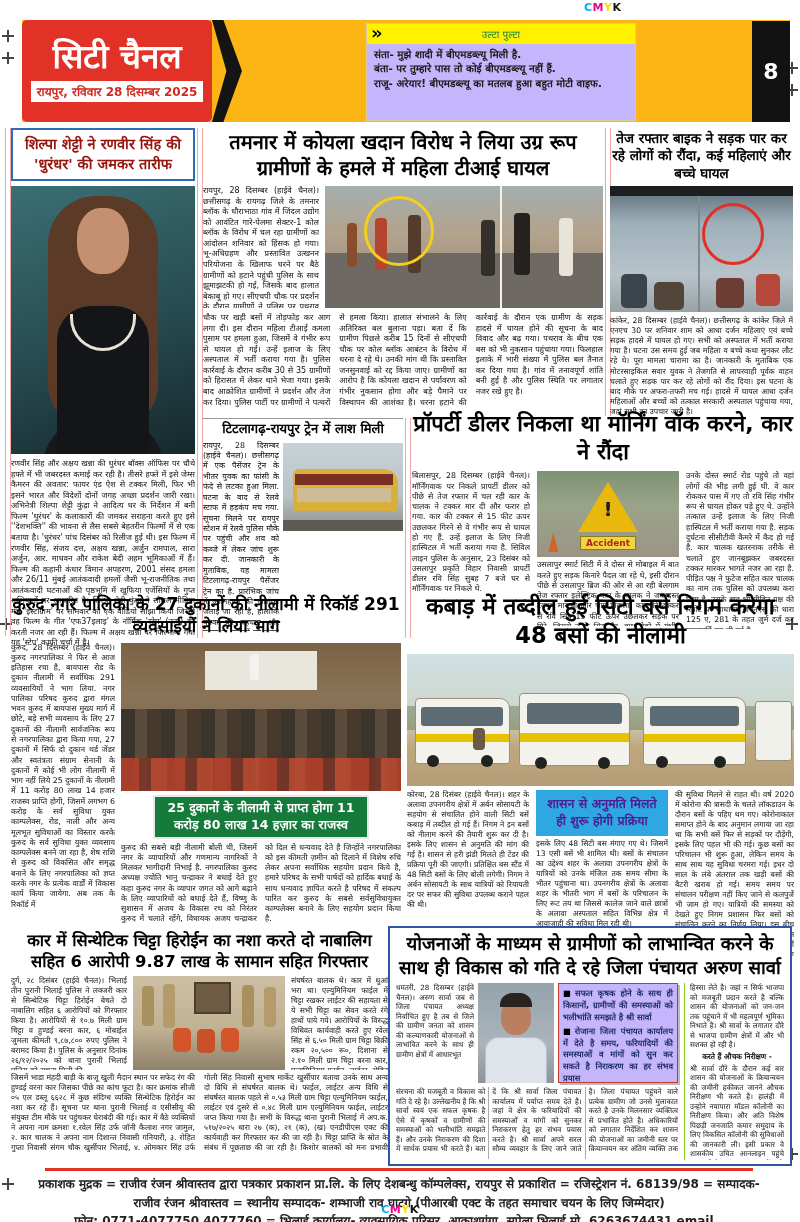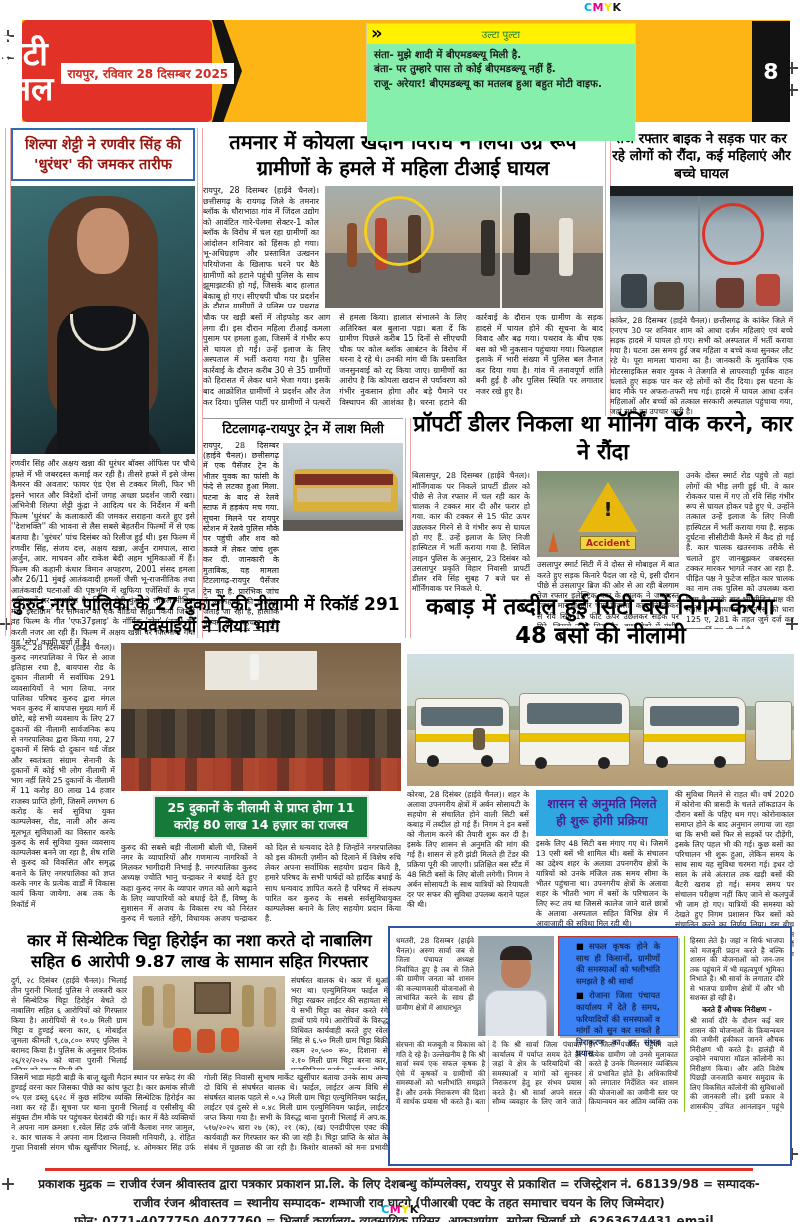--- a/index.html
+++ b/index.html
@@ -9,31 +9,31 @@
   .bt{font-size:8px;line-height:1.32;text-align:justify;overflow:hidden}
   .hl{font-weight:bold;color:#000;text-align:center;line-height:1.28}
   .photo{position:relative;overflow:hidden;background:#b9b2a6}
   .prule{position:absolute;width:4px;border-left:1.5px solid #F2A6A6;border-right:1.5px solid #F2A6A6}
   .cmark{position:absolute;width:12px;height:12px}
   .cmark:before{content:"";position:absolute;left:0;top:5px;width:12px;height:1.5px;background:#444}
   .cmark:after{content:"";position:absolute;left:5px;top:0;width:1.5px;height:12px;background:#444}
   
   #yellowband{left:22px;top:20px;width:768px;height:102px;background:#FDB515}
   #masthead{left:22px;top:20px;width:190px;height:102px;background:#E23127;border-radius:5px;
-            display:flex;flex-direction:row;align-items:center;justify-content:center;z-index:3}
+            display:flex;flex-direction:column;align-items:center;justify-content:center;z-index:3}
   #masthead .t{color:#fff;font-weight:bold;font-size:33px;line-height:1.05;margin-top:2px}
   #masthead .d{background:#fff;color:#D12A20;font-weight:bold;font-size:12px;
                margin:7px 8px 2px;padding:2px 6px;white-space:nowrap}
   #chev{left:212px;top:20px;width:30px;height:102px;background:#141414;
         clip-path:polygon(0 0,38% 0,100% 50%,38% 100%,0 100%,48% 50%);z-index:2}
   #jokebox{left:366px;top:23px;width:268px;height:96px;z-index:4;border:1px solid #d8cf9a}
   #jokehead{background:#FFF100;height:20px;display:flex;align-items:center;justify-content:center;position:relative}
   #jokehead .jt{color:#15803d;font-weight:normal;font-size:10px}
   #jokehead .arr{position:absolute;left:4px;top:-2px;color:#000;font-weight:bold;font-size:18px}
-  #jokebody{background:#86efac;height:97px;padding:3px 7px;box-sizing:border-box;
+  #jokebody{background:#c4b5fd;height:76px;padding:3px 7px;box-sizing:border-box;
             font-size:10.3px;font-weight:600;line-height:1.4;color:#1a1a1a}
   #pagenum{left:752px;top:21px;width:38px;height:101px;background:#121212;color:#fff;
            display:flex;align-items:center;justify-content:center;font-size:22px;font-weight:bold;z-index:4}
   .cmyk{font-weight:bold;font-size:11px;letter-spacing:.5px}
   .cmyk .c{color:#00AEEF}.cmyk .m{color:#EC008C}.cmyk .y{color:#F5E400}.cmyk .k{color:#111}
   
   #a-shilpa{left:11px;top:128px;width:184px;height:508px}
   #a-shilpa .hbox{border:2px solid #2E6DB4;color:#96150F;font-size:14.5px;font-weight:bold;
                   text-align:center;padding:5px 2px;line-height:1.35}
   #a-tamnar{left:203px;top:130px;width:400px;height:284px}
@@ -51,22 +51,22 @@
   #a-drugs{left:11px;top:930px;width:377px;height:232px}
   #a-drugs .h{font-size:16.5px}
   #a-yojna{left:388px;top:926px;width:404px;height:240px;border:2px solid #2F55A4;
            padding:4px 6px;box-sizing:border-box;background:#fff}
   #a-yojna .h{font-size:18.5px}
   .greenbox{background:#157A3A;color:#fff;font-weight:bold;font-size:12.5px;text-align:center;
             display:flex;align-items:center;justify-content:center;padding:3px 8px;box-sizing:border-box;
             border:2px solid #e8e8e8;line-height:1.35}
   .bluebox{background:#2FA7E0;color:#4c1d95;font-weight:bold;font-size:12.5px;text-align:center;
            display:flex;align-items:center;justify-content:center;padding:3px 6px;box-sizing:border-box;line-height:1.35}
-  .bulletbox{background:#3b82f6;border:1.5px solid #C0392B;box-shadow:2px 2px 0 #bbb;
-             padding:4px 17px;box-sizing:border-box;font-size:8.3px;font-weight:bold;color:#1A2C5B;line-height:1.4;text-align:justify}
+  .bulletbox{background:#c4b5fd;border:1.5px solid #C0392B;box-shadow:2px 2px 0 #bbb;
+             padding:4px 4px;box-sizing:border-box;font-size:8.3px;font-weight:bold;color:#1A2C5B;line-height:1.4;text-align:justify}
   .bulletbox .bi{color:#000;margin-right:2px}
   .subhead{font-weight:bold}
   
   .ring{position:absolute;border-radius:50%}
   .busrow .bus{position:absolute;background:#f4f2ec;border:1px solid #9a917d;border-radius:4px 10px 3px 3px}
   .bus .win{position:absolute;left:6%;top:12%;width:88%;height:30%;background:#5d6b73;border-radius:3px}
   .bus .stripe{position:absolute;left:0;top:55%;width:100%;height:12%;background:#E8C200}
   .bus .wheel{position:absolute;bottom:-4px;width:12px;height:12px;background:#222;border-radius:50%}
   
   #footline{left:45px;top:1168px;width:708px;height:3px;background:#E23127}
@@ -250,20 +250,21 @@
       <div style="position:absolute;left:42%;top:56%;width:18px;height:24px;background:#c8502a;border-radius:5px"></div>
       <div style="position:absolute;left:58%;top:55%;width:18px;height:24px;background:#d4552a;border-radius:5px"></div>
       <div style="position:absolute;left:40%;top:6%;width:22%;height:30%;background:#6f5b43;border:2px solid #4c3d2c"></div>
     </div>
     <div class="bt" style="flex:1;font-size:7.6px">संघर्षरत बालक थे। कार में धुआं भरा था। एल्युमिनियम फाईल में चिट्टा रखकर लाईटर की सहायता से ये सभी चिट्टा का सेवन करते रंगे हाथों पाये गये। आरोपियों के विरुद्ध विधिवत कार्यवाही करते हुए रवेल सिंह से ६.५० मिली ग्राम चिट्टा बिक्री रकम २०,५०० रू०, दिशाना से २.१० मिली ग्राम चिट्टा बरना कार, एल्युमिनियम फाईल, लाईटर, रोहित गुप्ता से ०.५८ मिली ग्राम चिट्टा एल्युमिनियम फाईल, लाईटर, ओमकार सिंह उर्फ गोली से ०.५१ मिली ग्राम चिट्टाएल्युमिनियम</div>
   </div>
   <div class="bt" style="margin-top:3px;column-count:2;column-gap:9px;font-size:7.6px;height:84px">जिसमें भाडा मंहदी बाड़ी के बाजू खुली मैदान स्थान पर सफेद रंग की हुण्डई वरना कार जिसका पीछे का कांच फूटा है। कार क्रमांक सीजी ०५ एल डब्लू ६६२८ में कुछ संदिग्ध व्यक्ति सिन्थेटिक हिरोईन का नशा कर रहे हैं। सूचना पर थाना पुरानी भिलाई व एसीसीयू की संयुक्त टीम मौके पर पहुंचकर घेराबंदी की गई। कार में बैठे व्यक्तियों ने अपना नाम क्रमशः १.रवेल सिंह उर्फ जॉनी कैलाश नगर जामुल, २. कार चालक ने अपना नाम दिशान्त निवासी गनियारी, ३. रोहित गुप्ता निवासी संगम चौक खुर्सीपार भिलाई, ४. ओमकार सिंह उर्फ गोली सिंह निवासी सुभाष मार्केट खुर्सीपार बताया उनके साथ अन्य दो विधि से संघर्षरत बालक थे। फाईल, लाईटर अन्य विधि से संघर्षरत बालक पहले से ०.५३ मिली ग्राम चिट्टा एल्युमिनियम फाईल, लाईटर एवं दुसरे से ०.४८ मिली ग्राम एल्युमिनियम फाईल, लाईटर जप्त किया गया है। सभी के विरुद्ध थाना पुरानी भिलाई में अप.क. ५१७/२०२५ धारा २७ (क), २१ (क), (ख) एनडीपीएस एक्ट की कार्यवाही कर गिरफ्तार कर की जा रही है। चिट्टा प्राप्ति के स्रोत के संबंध में पूछताछ की जा रही है। किशोर बालकों को मनः प्रभावी सिन्थेटिक चिट्टा बेचने के संबंध में किशोर न्याय अधिनियम के तहत एवं आरोपियों का अपराधिक रिकार्ड खंगाल कर संगठित अपराध की कार्यवाहो भी की जा रही है।</div>
 </div>
 
 <div class="abs" id="a-yojna">
+  <div class="hl h">योजनाओं के माध्यम से ग्रामीणों को लाभान्वित करने के साथ ही विकास को गति दे रहे जिला पंचायत अरुण सार्वा</div>
   <div style="display:flex;gap:6px;margin-top:4px">
     <div style="width:282px;flex:none">
       <div style="display:flex;gap:4px;height:100px">
         <div class="bt" style="width:78px;flex:none;font-size:7.2px">धमतरी, 28 दिसम्बर (हाईवे चैनल)। अरुण सार्वा जब से जिला पंचायत अध्यक्ष निर्वाचित हुए है तब से जिले की ग्रामीण जनता को शासन की कल्याणकारी योजनाओं से लाभांवित करने के साथ ही ग्रामीण क्षेत्रों में आधारभूत</div>
         <div class="photo" style="width:76px;flex:none;background:linear-gradient(180deg,#95a3ac 0%,#aab4ba 60%,#8c949a 100%)">
           <div style="position:absolute;left:50%;top:54%;transform:translateX(-50%);width:62px;height:50px;background:#dfe3ea;border-radius:14px 14px 0 0;box-shadow:inset 0 0 0 1px #b9c0cc"></div>
           <div style="position:absolute;left:50%;top:16%;transform:translateX(-50%);width:30px;height:36px;background:#b97f5e;border-radius:45%"></div>
           <div style="position:absolute;left:50%;top:10%;transform:translateX(-50%);width:32px;height:14px;background:#2a2320;border-radius:12px 12px 0 0"></div>
         </div>
         <div class="bulletbox" style="flex:1">

